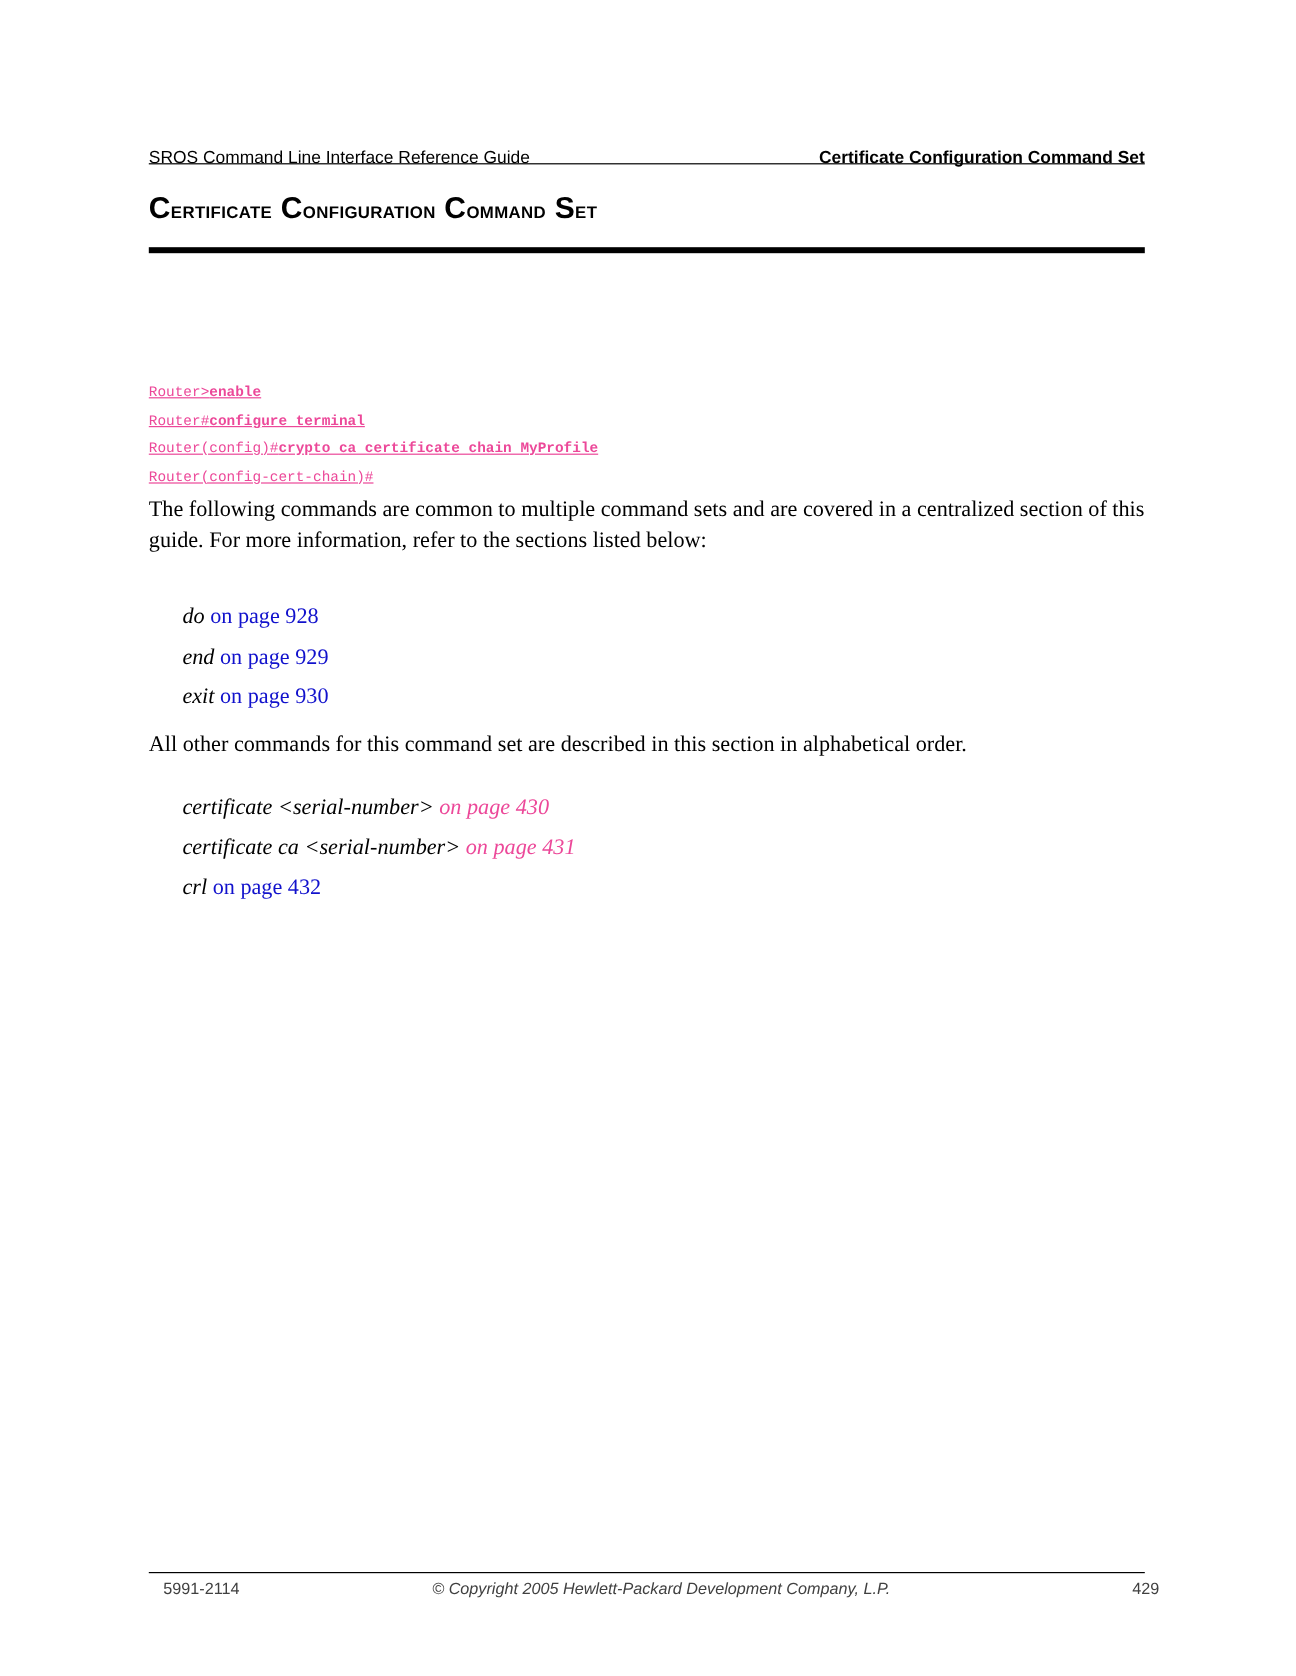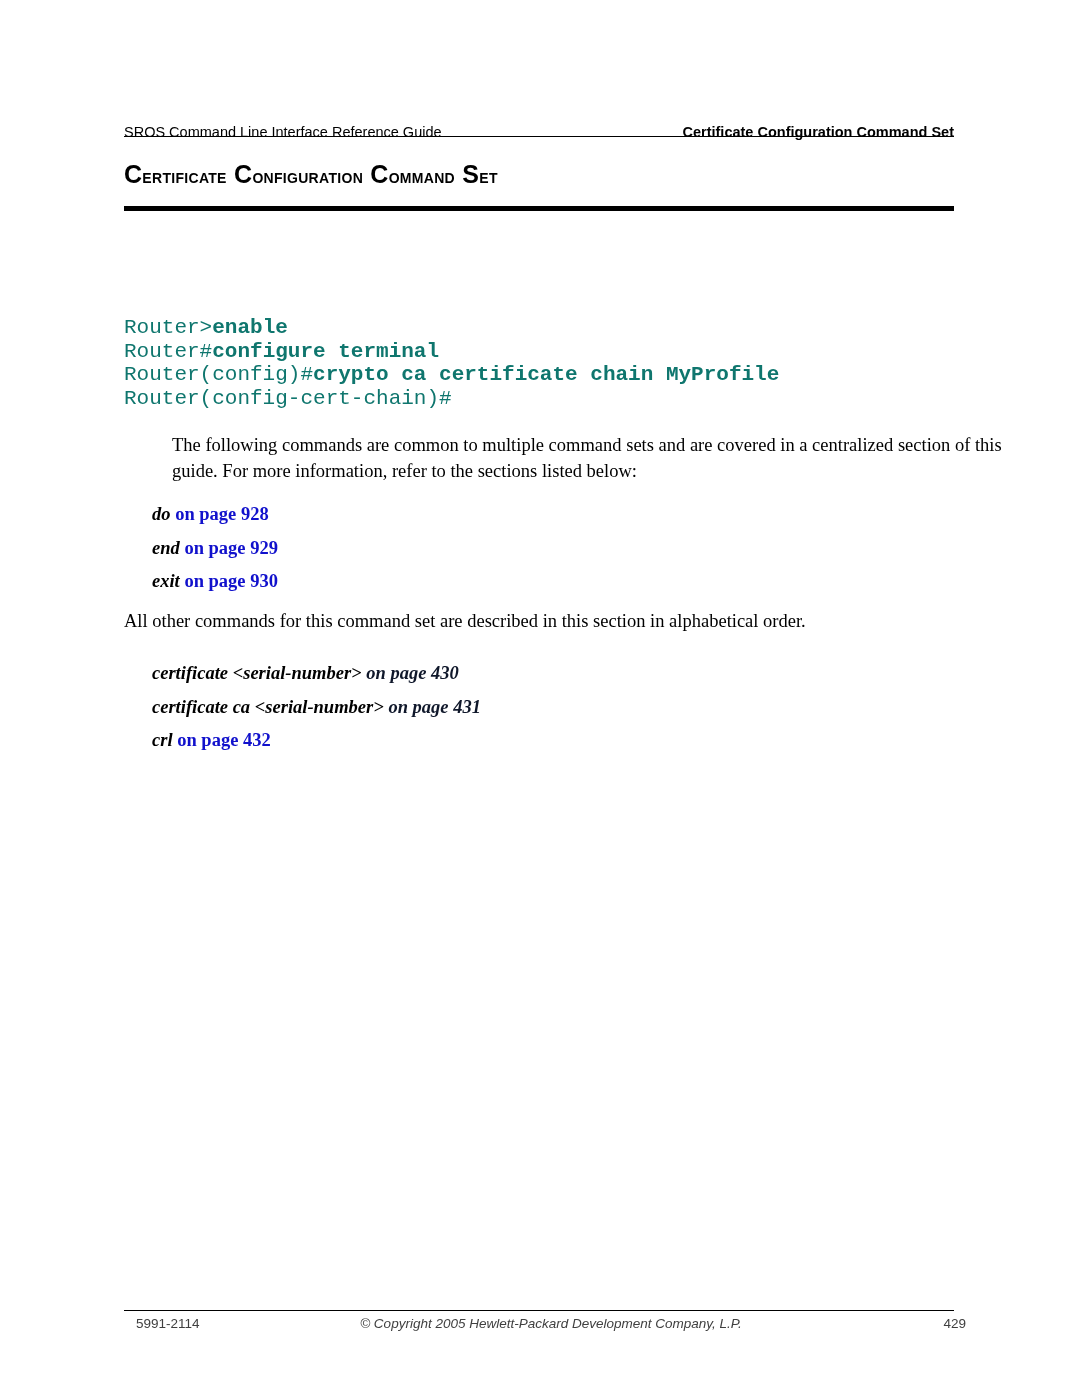--- a/index.html
+++ b/index.html
@@ -85,65 +85,64 @@
   }
   .para b { font-weight: bold; }
 
   #para-intro {
     left: 124px;
     top: 246px;
     width: 830px;
   }
   #para-common {
     left: 124px;
-    top: 432px;
-    width: 830px;
-    margin-left: 48px;
+    top: 412px;
+    width: 830px;
   }
   #para-alpha {
     left: 124px;
     top: 608px;
     width: 830px;
   }
 
   
   .code-block {
     position: absolute;
     left: 124px;
     top: 316px;
     font-family: "Liberation Mono", monospace;
-    font-size: 21px;
+    font-size: 12px;
     line-height: 23.5px;
-    color: #0f766e;
+    color: #ec4899;
     white-space: pre;
+    text-decoration: underline;
   }
   .code-block .b { font-weight: bold; }
 
   
   .xref-list {
     position: absolute;
     left: 152px;
     font-size: 18.5px;
     line-height: 33.5px;
-    font-weight: bold;
   }
   #xrefs-common { top: 498px; }
   #xrefs-other  { top: 657px; }
 
   .xref-line { white-space: nowrap; }
   .xref-cmd {
     font-style: italic;
     color: #000;
   }
   .xref-link {
     color: #1111cc;
     text-decoration: none;
   }
   .xref-link-italic {
-    color: #0f172a;
+    color: #ec4899;
     font-style: italic;
     text-decoration: none;
   }
   .xref-arg {
     font-style: italic;
   }
 
   
   .footer-rule {
     position: absolute;

